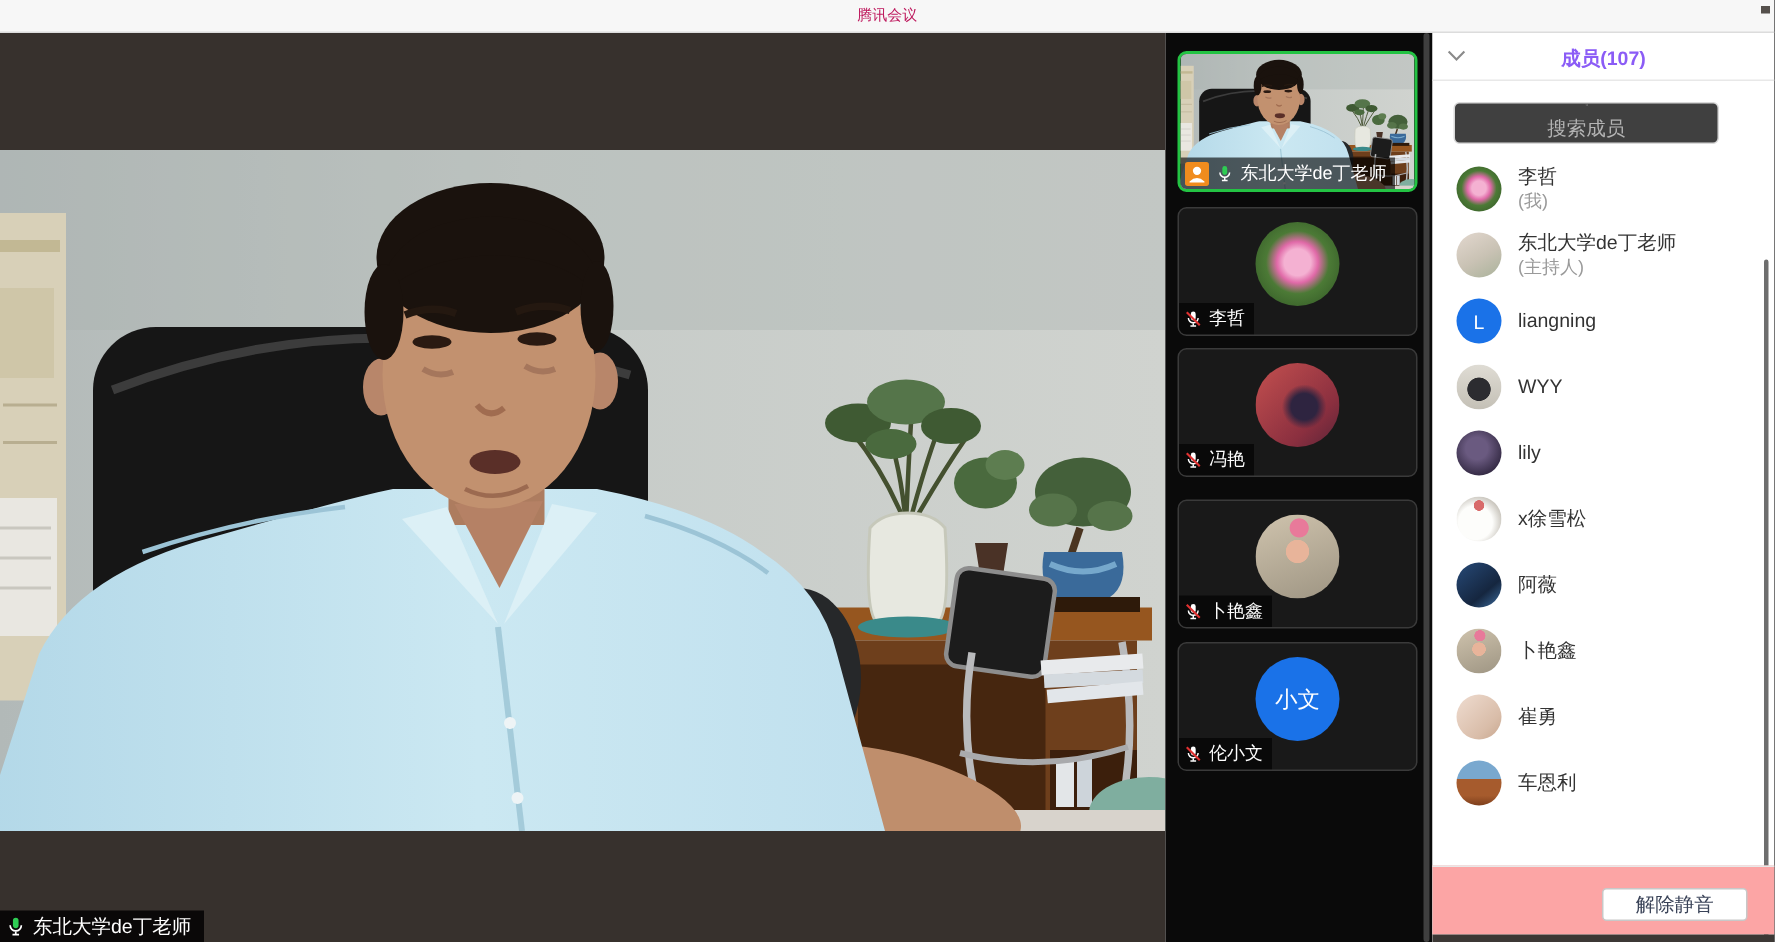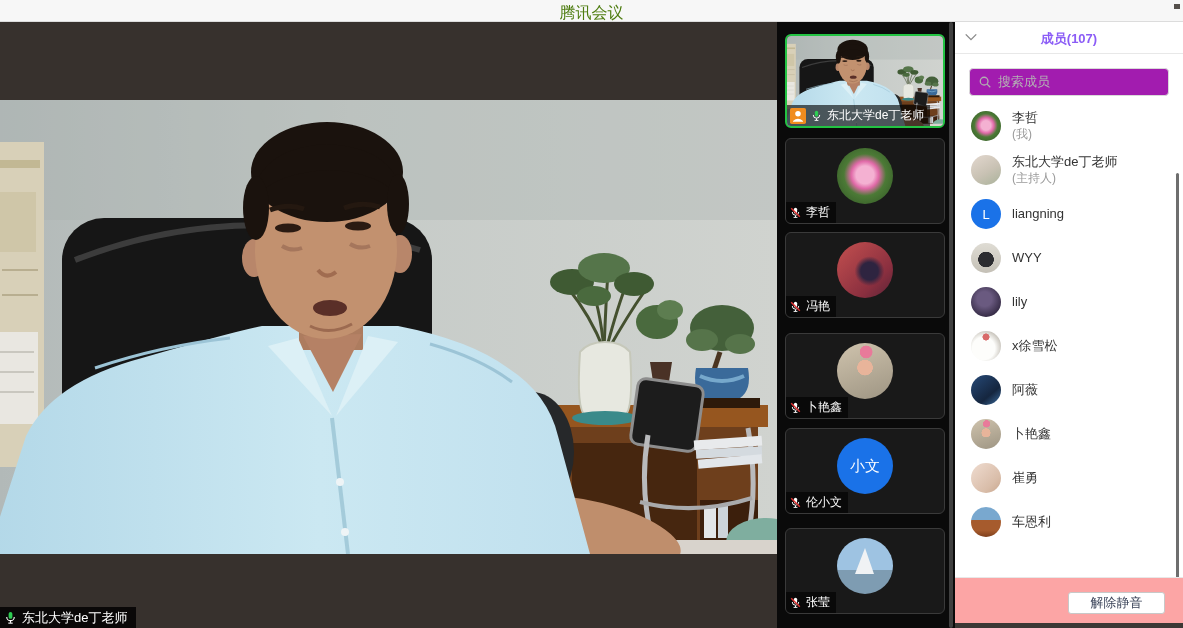--- a/index.html
+++ b/index.html
@@ -4,21 +4,21 @@
 <style>
   * { margin:0; padding:0; box-sizing:border-box; }
   html,body { width:1183px; height:628px; overflow:hidden; background:#000;
               font-family:"Liberation Sans","DejaVu Sans",sans-serif; }
   .app { position:relative; width:1183px; height:628px; background:#fff; }
 
   
   .titlebar { position:absolute; left:0; top:0; width:1183px; height:22px;
               background:#f7f7f7; border-bottom:1px solid #dcdcdc; }
   .titlebar .title { position:absolute; left:0; right:0; top:3px; text-align:center;
-              font-size:16px; color:#4d7c0f; }
+              font-size:10px; color:#be185d; }
   .win-frag { position:absolute; right:3px; top:4px; width:6px; height:5px; background:#55504c; }
 
   
   .stage { position:absolute; left:0; top:22px; width:777px; height:606px; background:#37312d; }
   .video { position:absolute; left:0; top:78px; width:777px; height:454px; overflow:hidden; }
   .speaker-label { position:absolute; left:0; top:585px; height:21px; display:flex;
               align-items:center; gap:4px; padding:0 9px 0 3px; background:rgba(0,0,0,.82); }
   .speaker-label span { color:#fff; font-size:13px; }
 
   
@@ -44,22 +44,22 @@
   .t-av-boat  { background:linear-gradient(#9ec3e2 0 58%, #7e9cb2 58% 100%); }
   .t-av-boat::after { content:""; position:absolute; left:18px; top:10px; width:0; height:0;
                 border-left:10px solid rgba(0,0,0,0); border-right:9px solid rgba(0,0,0,0);
                 border-bottom:26px solid #f0f2f4; }
 
   
   .panel { position:absolute; left:955px; top:22px; width:228px; height:606px; background:#fff; }
   .p-head { position:absolute; left:0; top:0; width:228px; height:32px; border-bottom:1px solid #e8e8e8; }
   .p-title { position:absolute; left:0; right:0; top:8px; text-align:center; font-size:13px; color:#8b5cf6; font-weight:bold; }
   .p-chevron { position:absolute; left:9px; top:10px; }
-  .search { position:absolute; left:14px; top:46px; width:200px; height:28px; border:1px solid #d9d9d9;
-            border-radius:4px; display:flex; align-items:center; gap:6px; padding:0 8px; background:#a21caf; }
+  .search { position:absolute; left:14px; top:46px; width:177px; height:28px; border:1px solid #d9d9d9;
+            border-radius:4px; display:flex; align-items:center; gap:6px; padding:0 8px; background:#404040;flex-direction:column; }
   .search span { color:#b4b4b4; font-size:13px; }
   .m-list { position:absolute; left:0; top:82px; width:222px; height:473px; overflow:hidden; }
   .m-row { display:flex; align-items:center; gap:11px; height:44px; padding:0 0 0 16px; }
   .av { width:30px; height:30px; border-radius:50%; flex:0 0 30px; position:relative; }
   .m-names { display:flex; flex-direction:column; line-height:1.25; }
   .m-name { font-size:13px; color:#333; }
   .m-tag { font-size:12px; color:#9a9a9a; }
   .m-tag:empty { display:none; }
   .av-lizhe { background:radial-gradient(circle at 50% 48%, #f4b1d2 0 22%, #e06aa8 36%, #4c7a36 54%, #2d5222 100%); }
   .av-ding  { background:linear-gradient(150deg,#e3d8cf,#c9c2b4 55%,#a9b29a); }
@@ -294,33 +294,20 @@
           <rect x="9" y="3" width="6" height="11" rx="3" fill="#fff"></rect>
           <path d="M6,11 a6,6 0 0 0 12,0" fill="none" stroke="#fff" stroke-width="1.8"></path>
           <line x1="12" y1="17.5" x2="12" y2="20.5" stroke="#fff" stroke-width="1.8"></line>
           <line x1="8.5" y1="21" x2="15.5" y2="21" stroke="#fff" stroke-width="1.8"></line>
           <line x1="4" y1="4" x2="20" y2="20" stroke="#e03131" stroke-width="2.6"></line>
         </svg>
         <span>伦小文</span>
       </div>
     </div>
 
-    <div class="tile t5">
-      <div class="t-av t-av-boat"></div>
-      <div class="t-label">
-        <svg width="13" height="13" viewBox="0 0 24 24">
-          <rect x="9" y="3" width="6" height="11" rx="3" fill="#fff"></rect>
-          <path d="M6,11 a6,6 0 0 0 12,0" fill="none" stroke="#fff" stroke-width="1.8"></path>
-          <line x1="12" y1="17.5" x2="12" y2="20.5" stroke="#fff" stroke-width="1.8"></line>
-          <line x1="8.5" y1="21" x2="15.5" y2="21" stroke="#fff" stroke-width="1.8"></line>
-          <line x1="4" y1="4" x2="20" y2="20" stroke="#e03131" stroke-width="2.6"></line>
-        </svg>
-        <span>张莹</span>
-      </div>
-    </div>
   </div>
 
   <div class="panel">
     <div class="p-head">
       <svg class="p-chevron" width="14" height="10" viewBox="0 0 16 11">
         <polyline points="2,2.5 8,8.5 14,2.5" fill="none" stroke="#8a8a8a" stroke-width="1.6"></polyline>
       </svg>
       <div class="p-title">成员(107)</div>
     </div>
 

